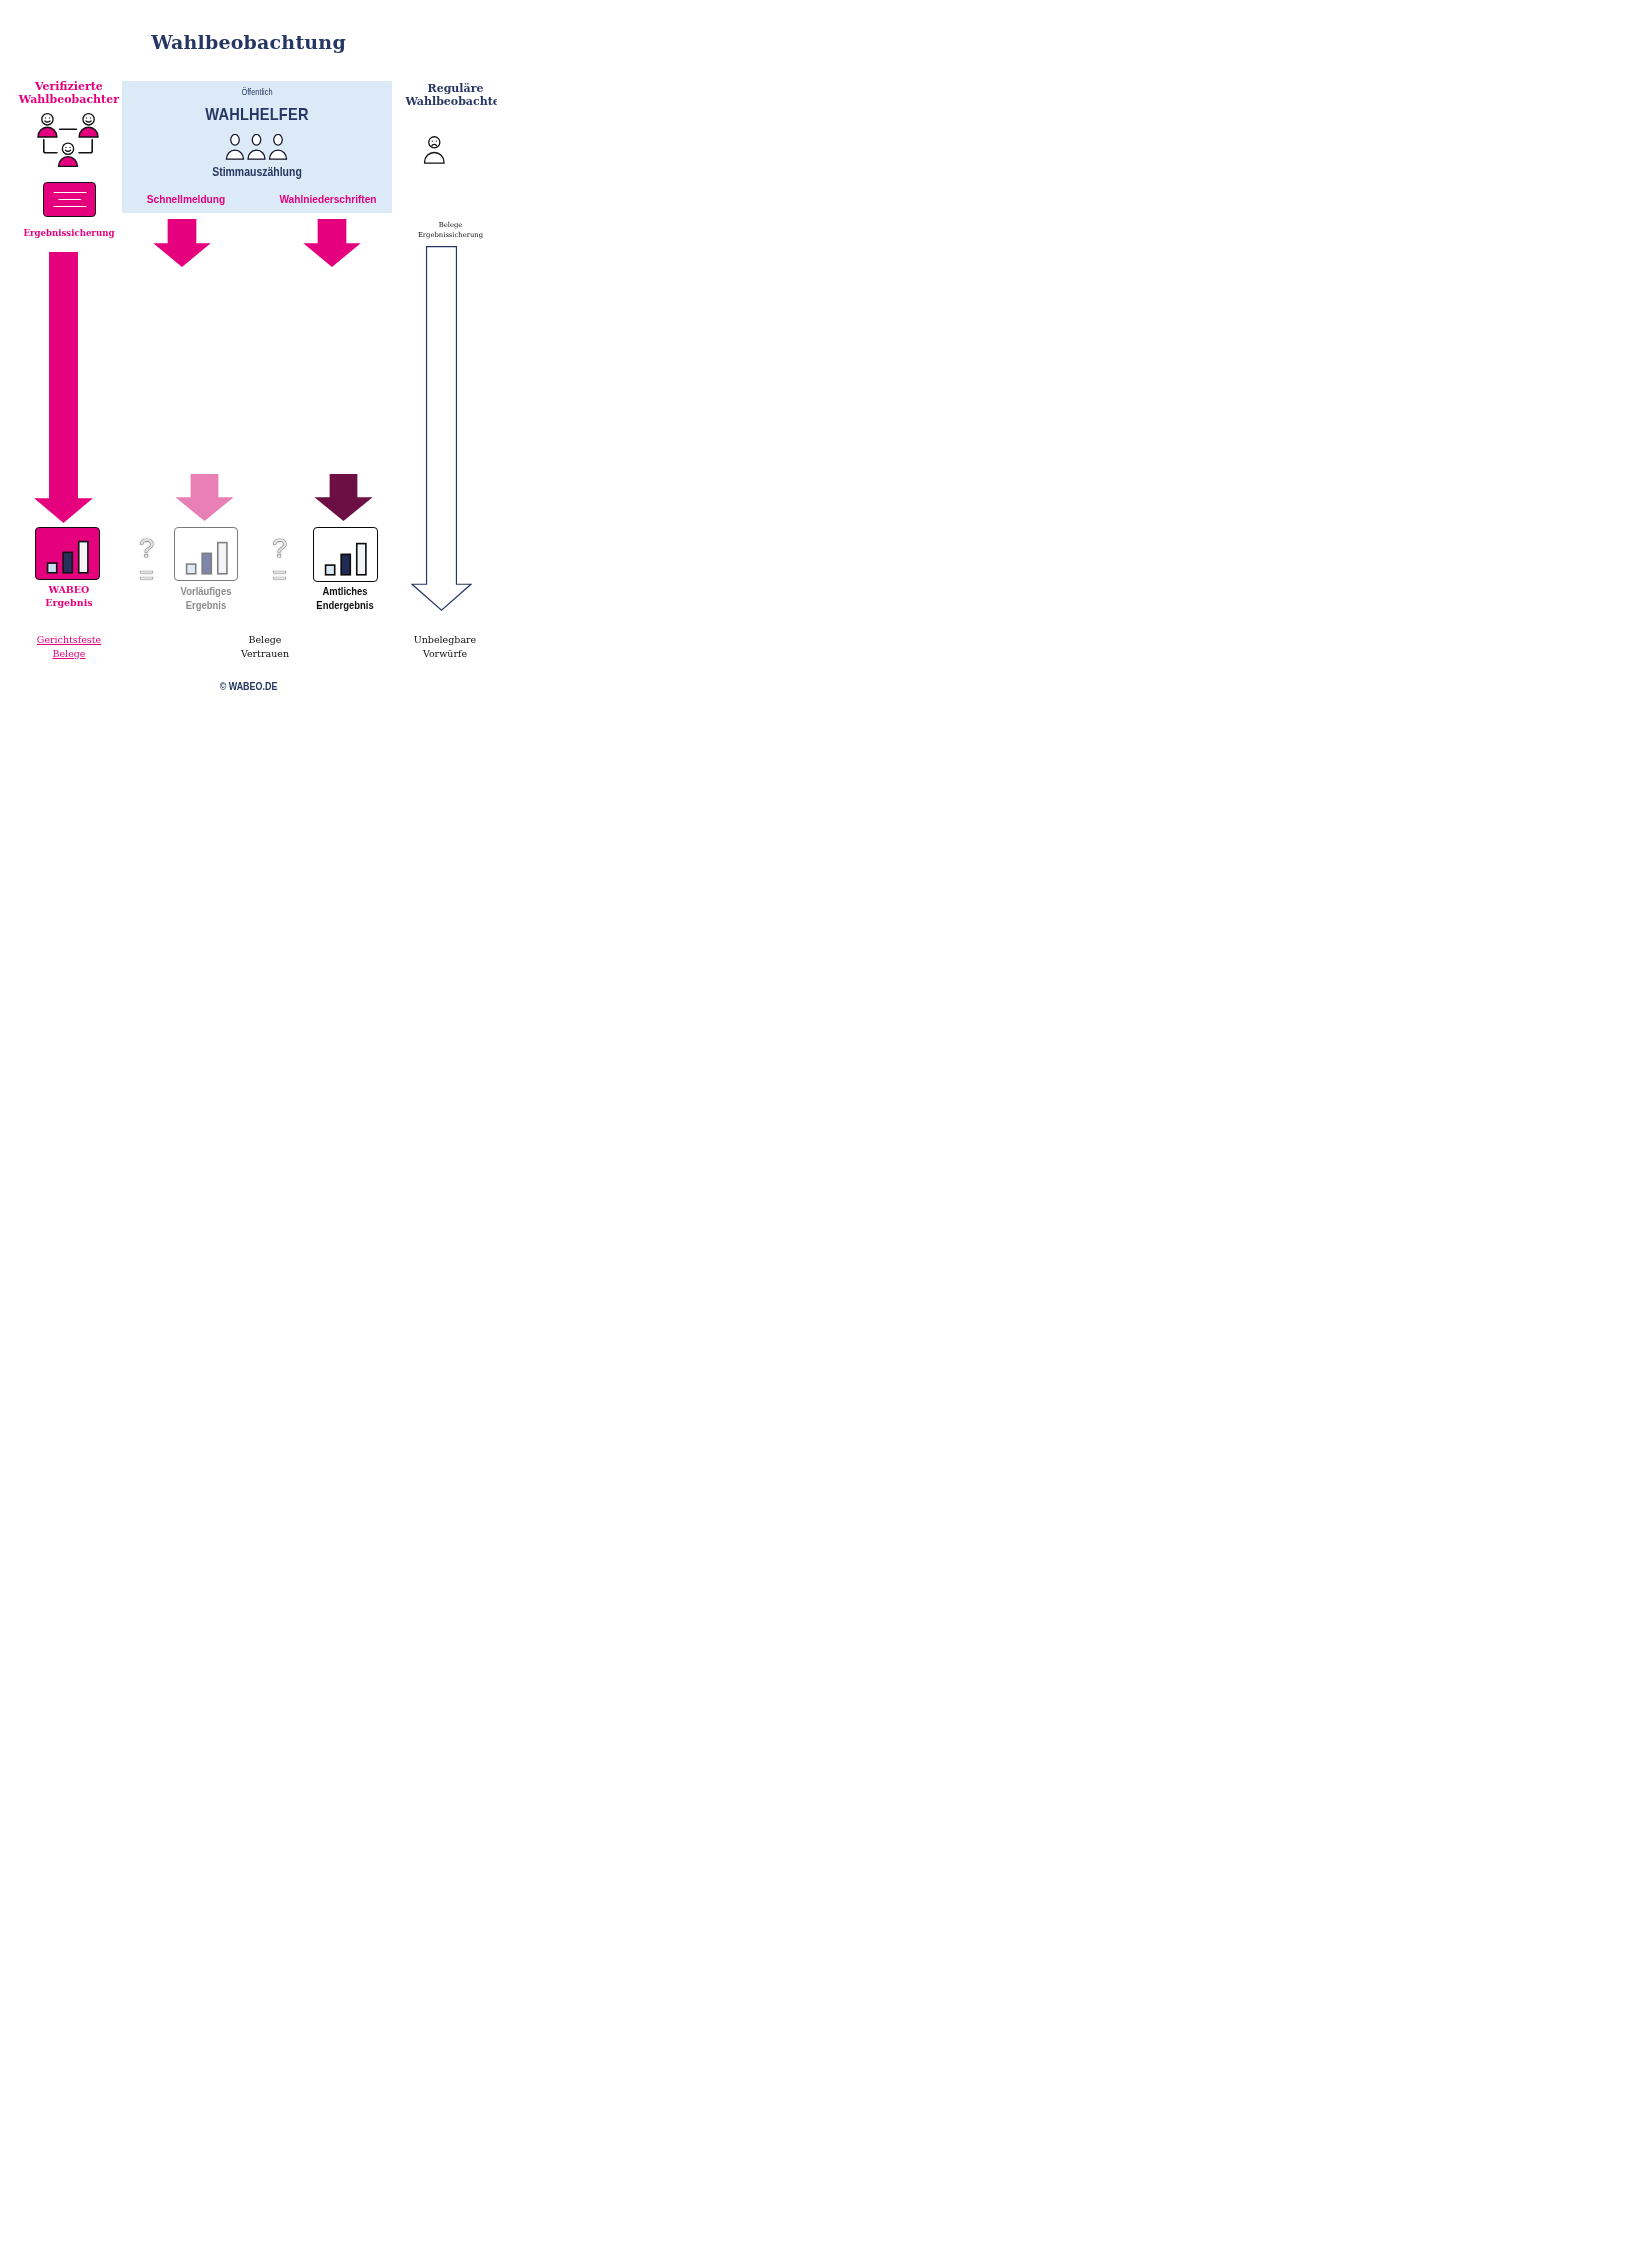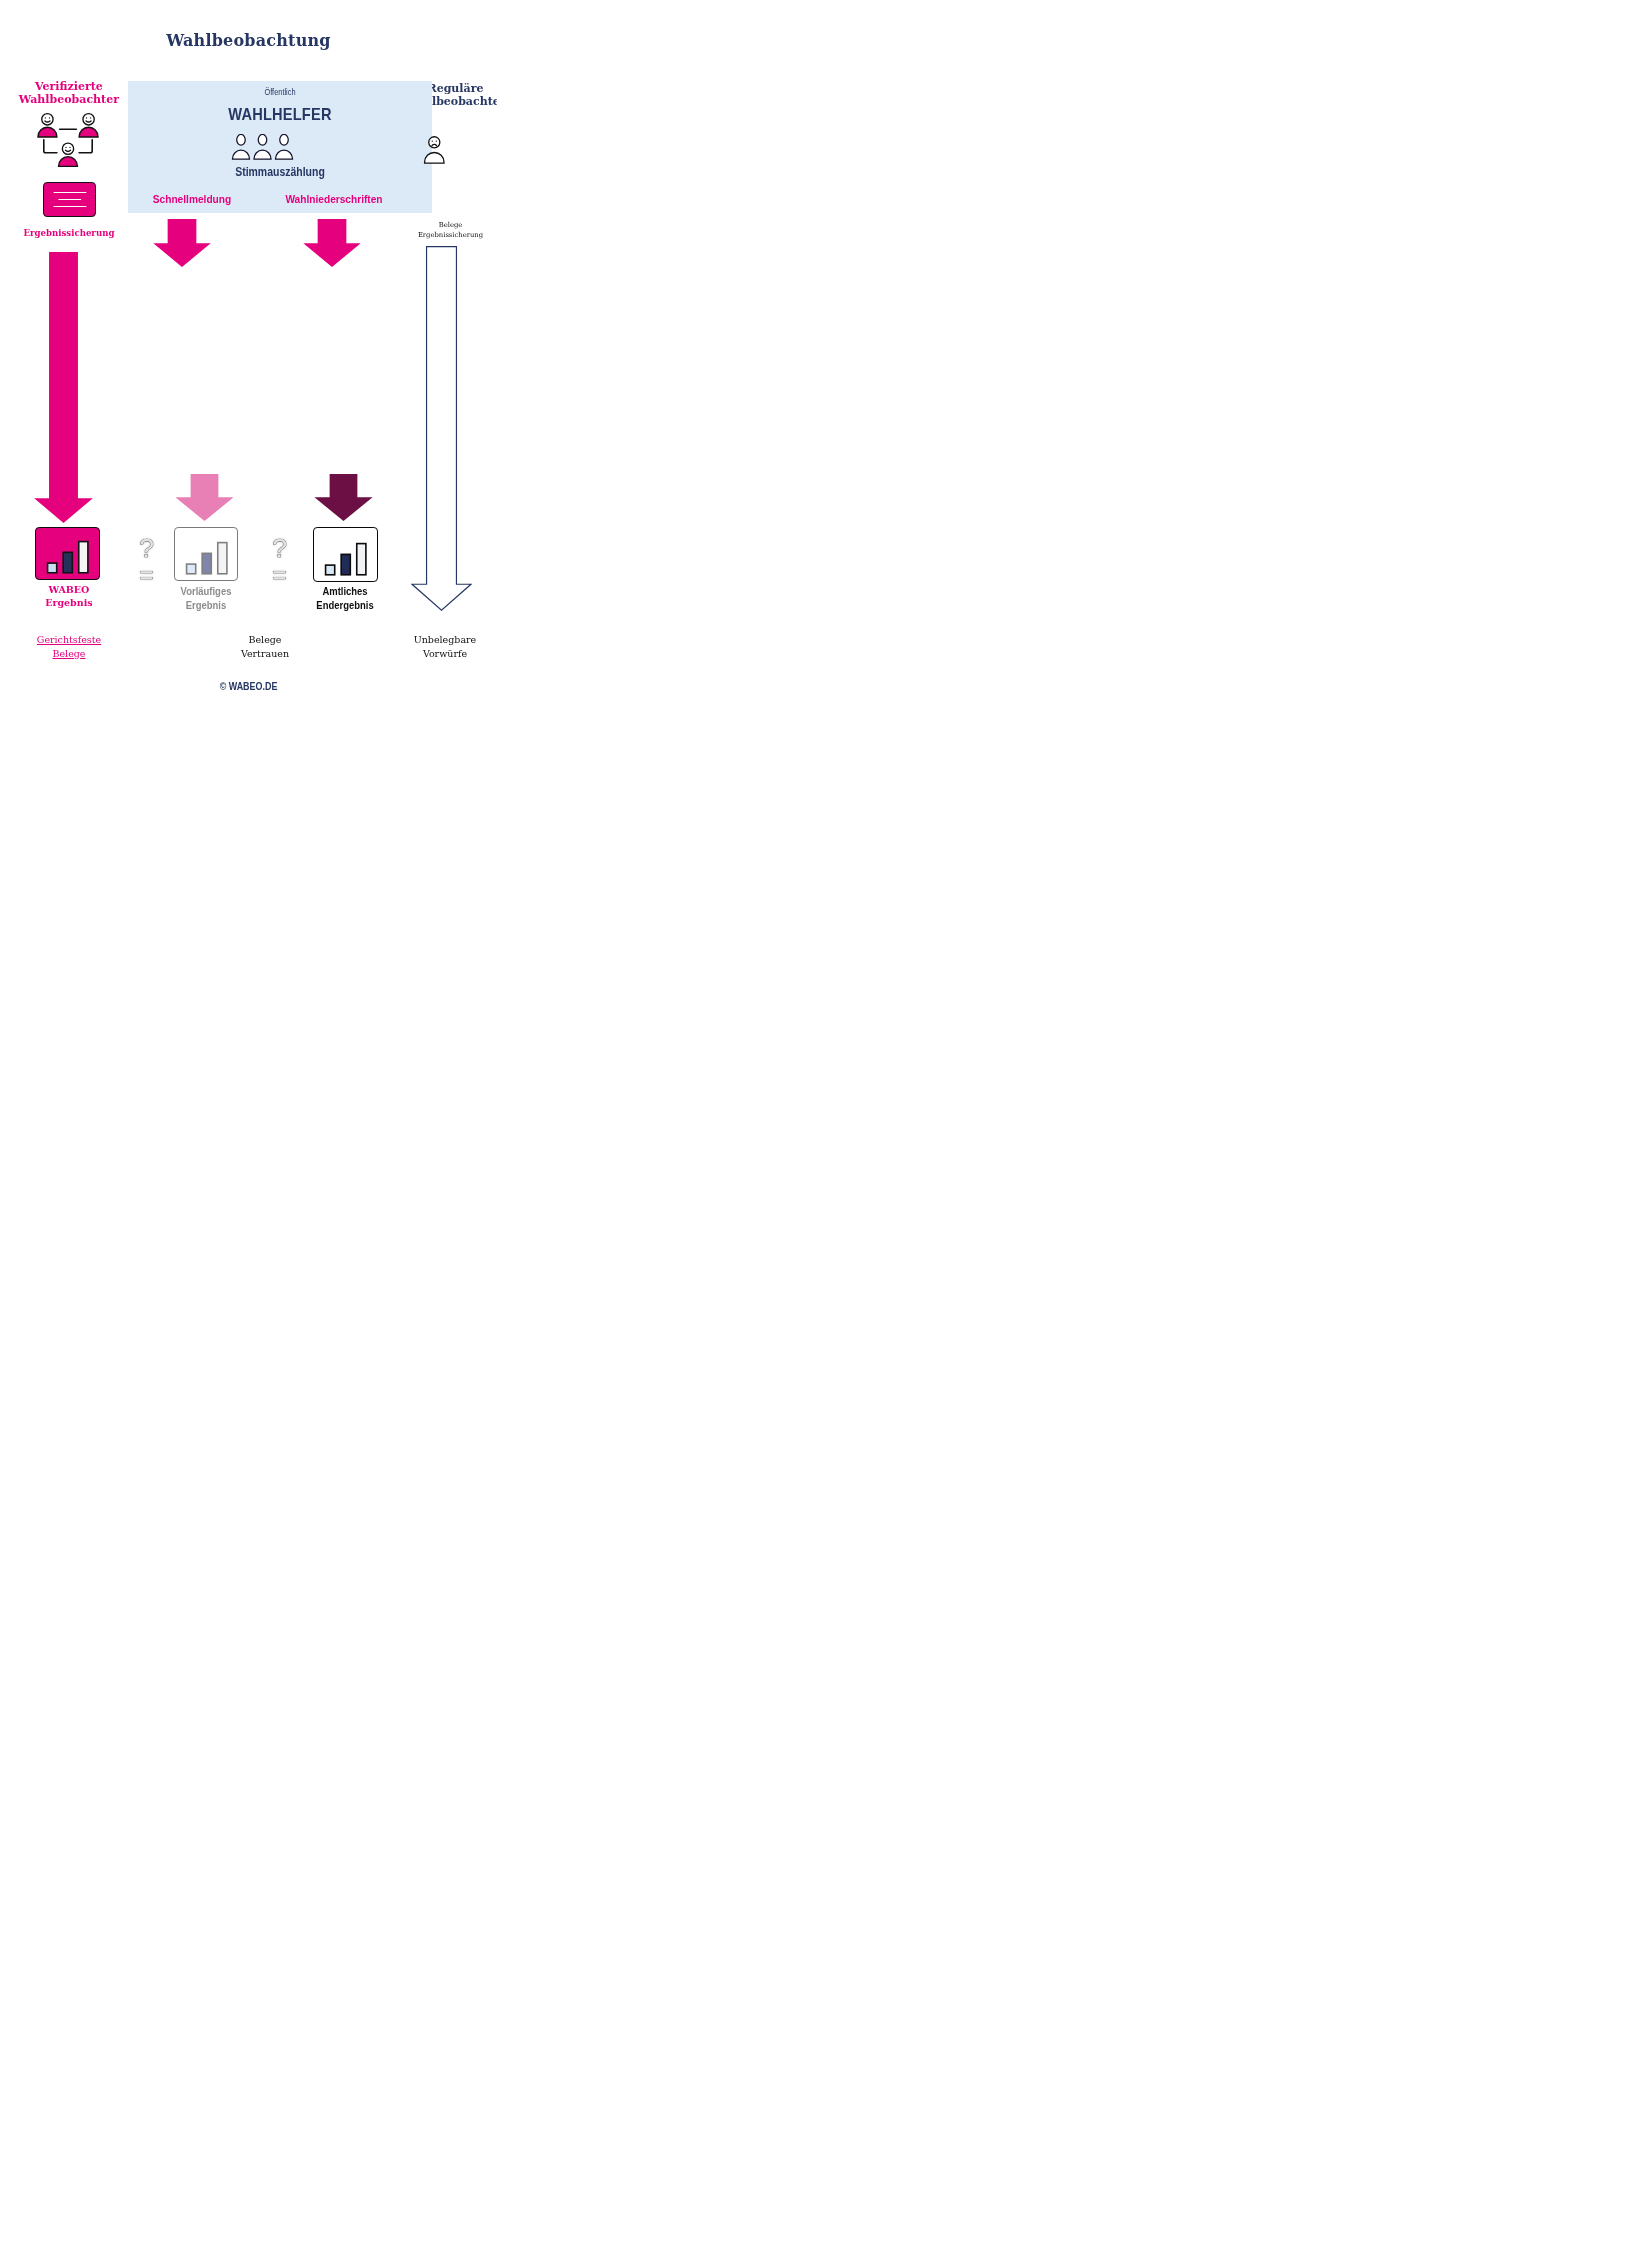--- a/index.html
+++ b/index.html
@@ -12,25 +12,25 @@
   #canvas{position:relative;width:497px;height:706px;background:#fff;overflow:hidden;
           font-family:"Liberation Sans",sans-serif;}
   .abs{position:absolute;}
   .ctr{text-align:center;}
   .serif{font-family:"DejaVu Serif","Liberation Serif",serif;}
   .cond{transform:scaleX(.86);}
   .b{font-weight:bold;}
   .navy{color:var(--navy);} .pink{color:var(--magenta);}
   .gray{color:var(--gray_text);} .blk{color:#101010;}
 
-  .page-title{left:0;right:0;top:31px;font-size:16px;letter-spacing:0.2px;}
+  .page-title{left:0;right:0;top:31px;font-size:19px;letter-spacing:0.2px;}
 
   .col-header{width:127px;font-size:11px;line-height:13px;}
 
-  .public-box{left:128px;top:81px;width:304px;height:132px;background:var(--light_blue);}
+  .public-box{left:122px;top:81px;width:270px;height:132px;background:var(--light_blue);}
   .public-tag{left:0;right:0;top:6.3px;font-size:8.6px;}
   .public-title{left:0;right:0;top:23.5px;font-size:17px;letter-spacing:0.2px;}
   .public-subtitle{left:0;right:0;top:84px;font-size:12.2px;}
   .public-out-left{left:0;top:111px;width:128px;font-size:11.8px;}
   .public-out-right{left:142px;top:111px;width:128px;font-size:11.8px;}
 
   .black-box{left:121px;top:273px;width:274px;height:200px;background:#000;color:#fff;}
   .bb-tag{left:0;right:0;top:10px;font-size:9px;color:#fff;}
   .bb-title{left:0;right:0;top:36px;font-size:17px;letter-spacing:0.2px;color:#fff;}
   .bb-issues{left:0;right:0;top:103px;font-size:12.7px;line-height:14.5px;color:#fff;}

